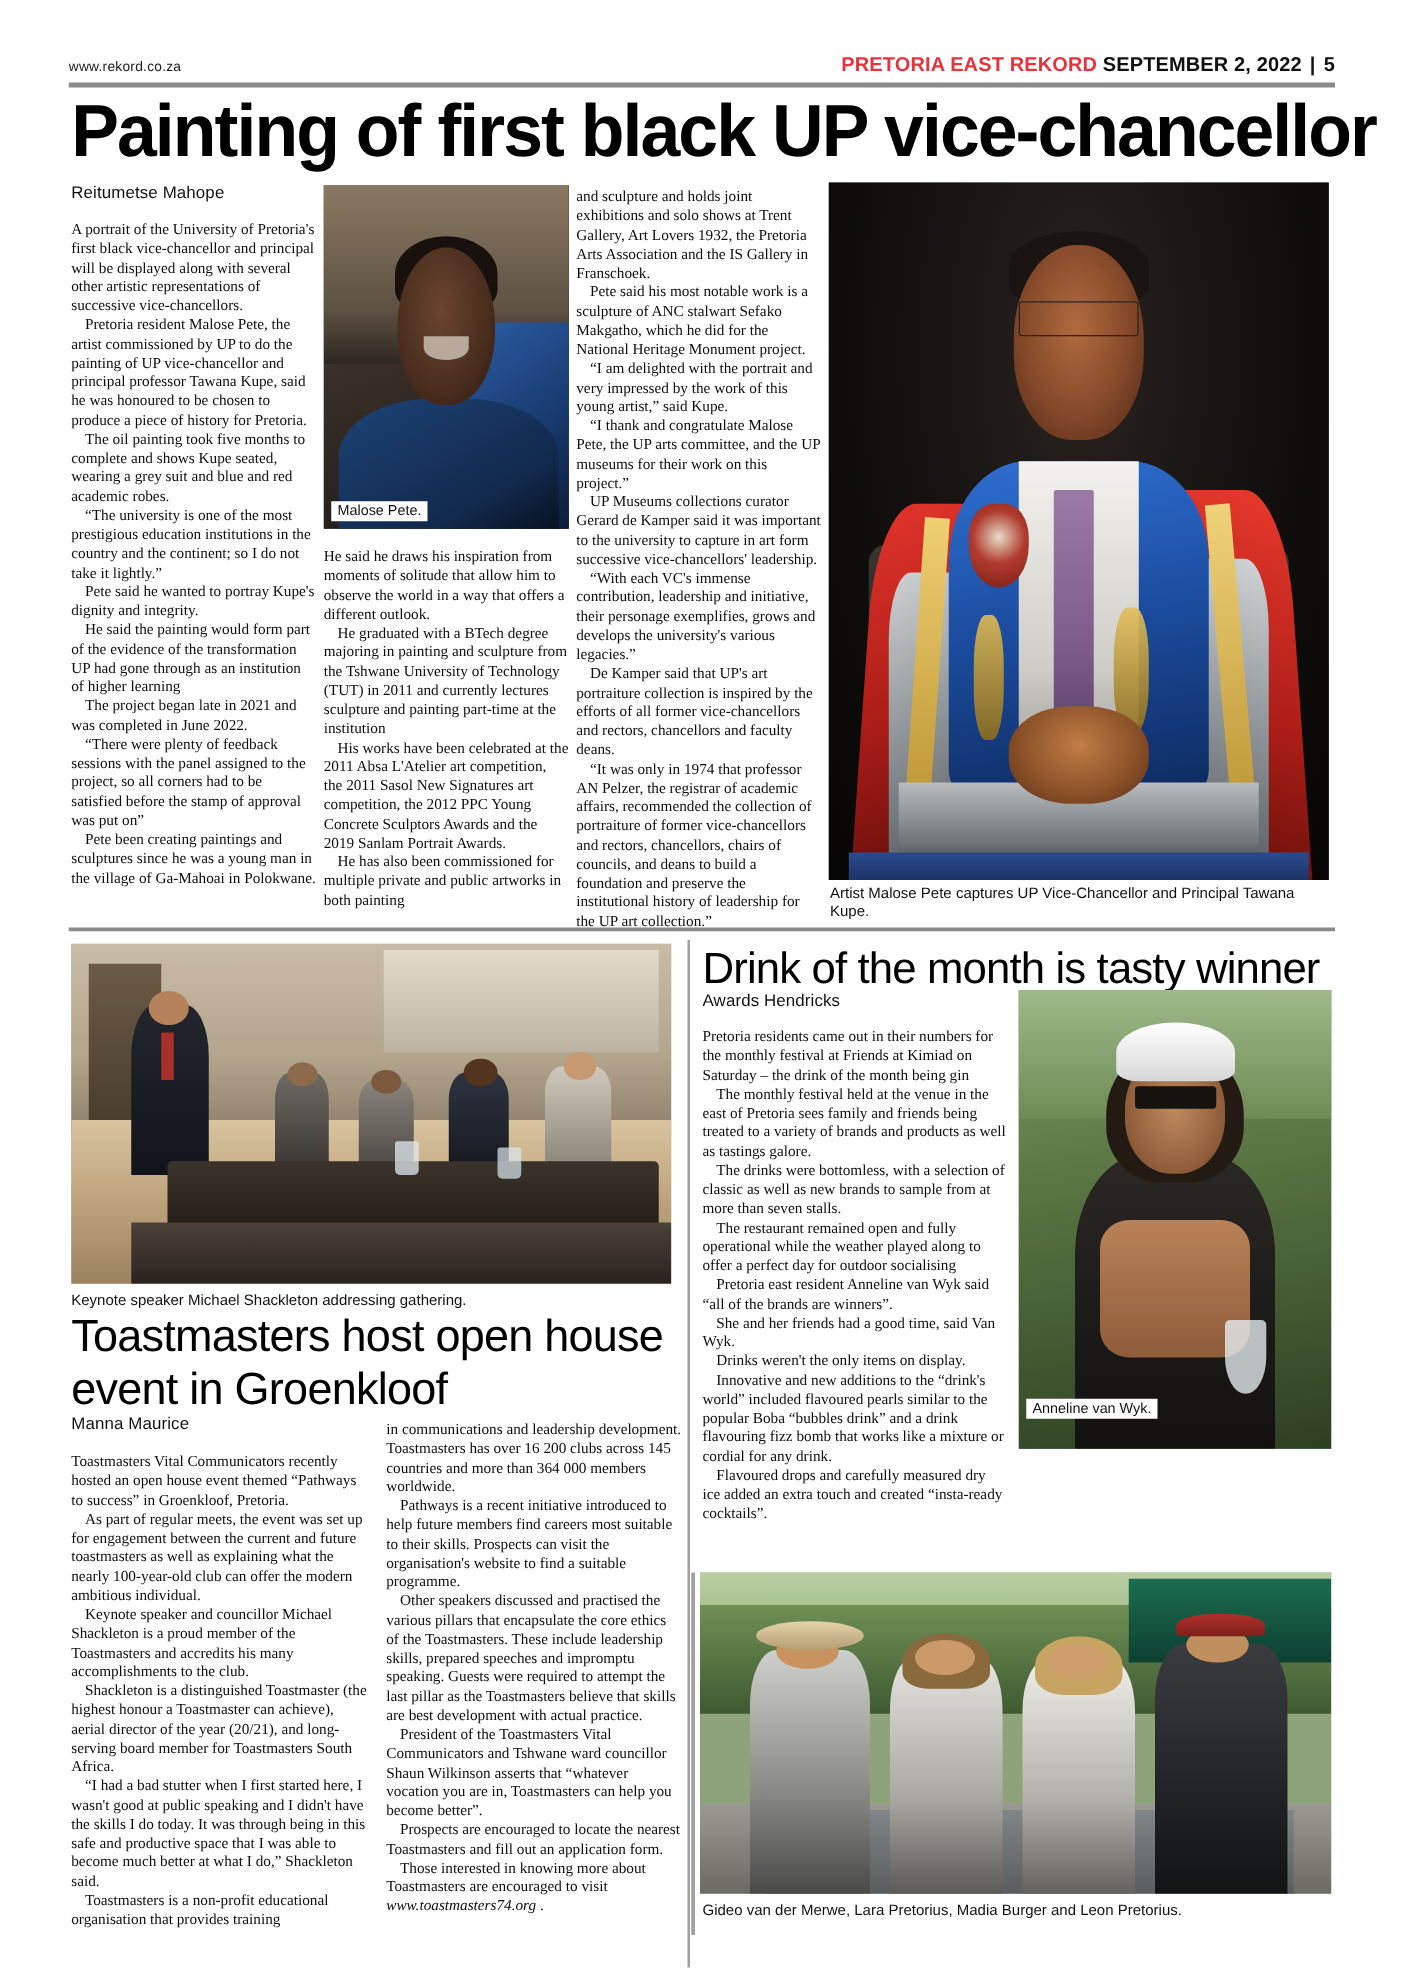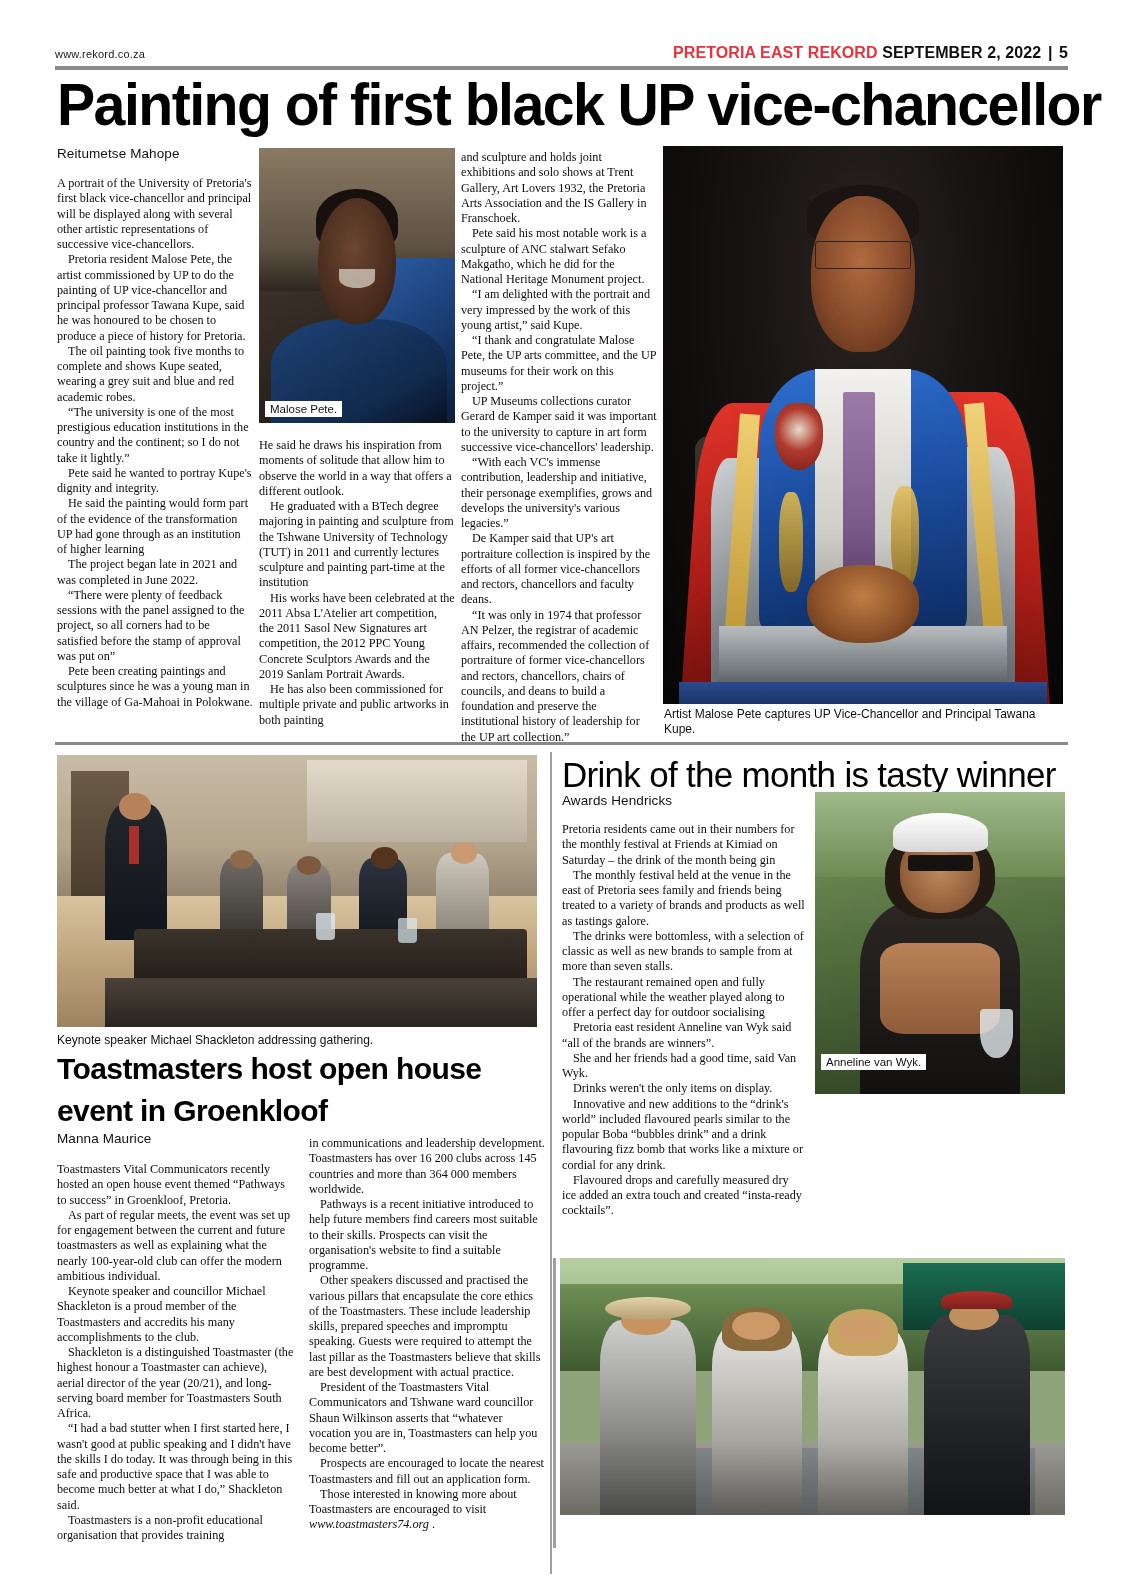--- a/index.html
+++ b/index.html
@@ -100,42 +100,42 @@
   #cap-toastmasters { position: absolute; left: 57px; top: 1033px; width: 480px; }
 
   .vrule-mid {
     position: absolute; left: 550px; top: 752px; width: 2px; height: 822px;
     background: #a0a0a0;
   }
 
   #a2-headline {
     position: absolute; left: 57px; top: 1048px; width: 490px;
     font-family: "Liberation Sans", sans-serif;
-    font-weight: bold;
-    font-size: 30px; line-height: 42px;
+    font-weight: normal;
+    font-size: 36px; line-height: 42px;
     letter-spacing: -.6px; color: #000;
   }
   #a2-byline { position: absolute; left: 57px; top: 1131px; }
   #a2-c1 { position: absolute; left: 57px; top: 1162px; width: 238px; }
   #a2-c2 { position: absolute; left: 309px; top: 1136px; width: 236px; }
 
   
   #a3-headline {
     position: absolute; left: 562px; top: 755px; width: 505px;
     font-family: "Liberation Sans", sans-serif;
     font-weight: normal;
     font-size: 35px; line-height: 40px;
     letter-spacing: -.7px; color: #000;
     white-space: nowrap;
   }
   #a3-byline { position: absolute; left: 562px; top: 793px; }
   #a3-c1 { position: absolute; left: 562px; top: 822px; width: 243px; }
 
   .photo-anneline {
-    position: absolute; left: 815px; top: 792px; width: 250px; height: 302px;
+    position: absolute; left: 815px; top: 792px; width: 250px; height: 367px;
     overflow: hidden; background: #14532d;
   }
   .photo-group {
     position: absolute; left: 560px; top: 1258px; width: 505px; height: 257px;
     overflow: hidden; background: #8fa37a;
   }
   #cap-group { position: absolute; left: 562px; top: 1521px; width: 505px; }
 
   .vrule-group-left {
     position: absolute; left: 553px; top: 1258px; width: 3px; height: 290px;
@@ -471,14 +471,15 @@
     <div class="ph gp-p2"></div>
     <div class="ph gp-p2hair"></div>
     <div class="ph gp-p2h"></div>
     <div class="ph gp-p3"></div>
     <div class="ph gp-p3hair"></div>
     <div class="ph gp-p3h"></div>
     <div class="ph gp-p4"></div>
     <div class="ph gp-p4h"></div>
     <div class="ph gp-p4cap"></div>
   </div>
+  <div class="caption" id="cap-group">Gideo van der Merwe, Lara Pretorius, Madia Burger and Leon Pretorius.</div>
 
 </div>
 
 </body></html>

